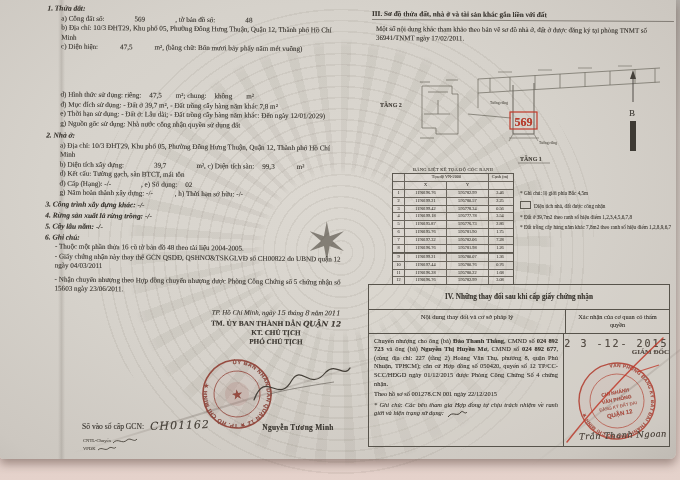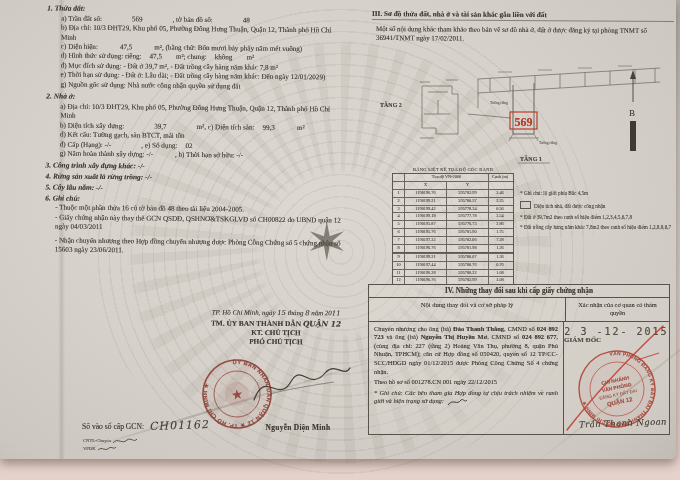--- a/index.html
+++ b/index.html
@@ -24,21 +24,21 @@
   .crease1{position:absolute;left:64px;top:398px;width:370px;height:2px;transform:rotate(-17deg);
     background:linear-gradient(90deg,transparent,rgba(110,100,92,.30),rgba(110,100,92,.18),transparent);}
   .crease2{position:absolute;left:505px;top:388px;width:250px;height:2px;transform:rotate(-38deg);
     background:linear-gradient(90deg,transparent,rgba(115,104,96,.26),transparent);z-index:6;}
   
   .col-left{position:absolute;left:46px;top:5px;width:298px;transform:rotate(.6deg);z-index:3;}
   .h{font-weight:bold;font-style:italic;font-size:7.4px;line-height:1.45;}
   .t{font-size:7.1px;line-height:1.33;}
   .ind{margin-left:14px;}
   .row{display:flex;align-items:baseline;flex-wrap:wrap;}
-  .g8{margin-left:8px;} .g14{margin-left:14px;} .g22{margin-left:22px;} .g30{margin-left:30px;}
+  .g8{margin-left:8px;} .g14{margin-left:14px;margin-top:39px;} .g22{margin-left:22px;} .g30{margin-left:30px;}
   .bullets{margin-left:10px;}
   .mt2{margin-top:2px;} .mt4{margin-top:4px;}
   .hand{font-family:"DejaVu Serif",serif;font-style:italic;color:#46403a;}
   
   .sign-block{position:absolute;left:188px;top:309px;width:176px;text-align:center;z-index:4;transform:rotate(.4deg);}
   .sb1{font-size:6.9px;font-style:italic;}
   .sb2{font-size:7.4px;font-weight:bold;margin-top:2px;}
   .sb3{font-size:7.2px;font-weight:bold;margin-top:1px;}
   .signer1{position:absolute;left:218px;top:423px;width:160px;text-align:center;font-size:7.4px;
     font-weight:bold;letter-spacing:.3px;z-index:5;}
@@ -64,52 +64,52 @@
   .ct-group span{font-size:4.3px;text-align:center;color:#4c4841;border-left:.5px solid #6b665e;line-height:1.6;}
   .ct-group span:first-child{border-left:none;}
   .crow{border-top:.5px solid #6b665e;}
   .cbody .crow:nth-child(8){border-bottom:1px solid #5d5951;}
   
   .rnotes{position:absolute;left:520px;top:190px;width:152px;font-size:5.2px;line-height:1.5;color:#4c4841;z-index:3;}
   .rnotes .swatch{display:inline-block;width:9px;height:6px;border:.7px solid #5d5951;vertical-align:-1px;margin-right:3px;background:rgba(210,205,198,.6);}
   .rnotes div{margin-bottom:3px;}
   
   .sec4{position:absolute;left:368px;top:284px;width:302px;z-index:3;background:rgba(222,218,211,.25);}
-  .s4-head{border:.8px solid #57534b;font-weight:bold;font-size:7.2px;text-align:center;padding:2px 0;}
+  .s4-head{border:.8px solid #57534b;font-weight:bold;font-size:7.2px;text-align:center;padding:8px 0;}
   .s4-cols{display:flex;border:.8px solid #57534b;border-top:none;}
   .s4-cols .c1{width:184px;font-size:6.6px;text-align:center;padding:3px 6px;border-right:.8px solid #57534b;}
   .s4-cols .c2{flex:1;font-size:6.4px;text-align:center;padding:3px 4px;line-height:1.3;}
   .s4-body{display:flex;border:.8px solid #57534b;border-top:none;height:112px;}
   .s4-left{width:184px;border-right:.8px solid #57534b;padding:3px 5px;font-size:6.4px;line-height:1.34;text-align:justify;}
   .s4-left p{margin:0 0 2px 0;}
   .s4-left .gchu{font-style:italic;}
   .s4-right{flex:1;position:relative;}
   .date-stamp{position:absolute;left:0;right:0;top:4px;text-align:center;font-size:10px;letter-spacing:2px;
     color:#564e46;font-family:"DejaVu Sans Mono",monospace;}
-  .director{position:absolute;left:0;right:0;top:14px;text-align:left;font-weight:bold;font-size:7px;color:#5a5048;}
+  .director{position:absolute;left:0;right:0;top:14px;text-align:right;font-weight:bold;font-size:7px;color:#5a5048;}
   .stamp2{position:absolute;left:10px;top:24px;transform:rotate(-12deg);opacity:.85;}
   .signer2{position:absolute;right:2px;bottom:6px;font-family:"DejaVu Serif",serif;font-style:italic;
     font-size:8.5px;color:#4a4038;transform:rotate(-2deg);letter-spacing:.4px;white-space:nowrap;}
   .redpen{position:absolute;right:0;top:0;z-index:6;}
   .sig-small{display:inline-block;vertical-align:middle;}
 </style>
 </head>
 <body>
 
 <div class="photo">
   <div class="paper soft">
     <div class="wm"></div>
     <div class="wm2"></div>
     <div class="wm-star">✶</div>
     <div class="fold-left"></div>
 
     <div class="col-left">
       <div class="h">1. Thửa đất:</div>
       <div class="t ind row">
-        <span>a) Trần đất số:</span>
+        <span>a) Công đất số:</span>
         <span class="g30">569</span>
         <span class="g30">, tờ bản đồ số:</span>
         <span class="g30">48</span>
       </div>
       <div class="t ind">b) Địa chỉ: 10/3 ĐHT29, Khu phố 05, Phường Đông Hưng Thuận, Quận 12, Thành phố Hồ Chí Minh</div>
       <div class="t ind row">
         <span>c) Diện hiện:</span>
         <span class="g22">47,5</span>
         <span class="g22">m², (bằng chữ: Bốn mươi bảy phẩy năm mét vuông)</span>
       </div>
@@ -180,21 +180,21 @@
       </text>
       <circle cx="38" cy="38" r="12" fill="rgba(143,58,47,.14)"></circle>
       <text x="38" y="43" text-anchor="middle" font-size="13" fill="#8f3a2f">★</text>
     </svg>
 
     <svg class="sig1" width="104" height="52" viewBox="0 0 104 52">
       <path d="M4 40 C16 8 28 46 42 20 C52 4 60 32 76 12 C86 2 94 18 100 8" fill="none" stroke="#433e37" stroke-width="1.2" stroke-linecap="round"></path>
       <path d="M20 34 C34 30 58 26 84 22" fill="none" stroke="#433e37" stroke-width=".7" opacity=".7"></path>
     </svg>
 
-    <div class="signer1">Nguyễn Diện Minh</div>
+    <div class="signer1">Nguyễn Tương Minh</div>
 
     <div class="reg">
       <span>Số vào sổ cấp GCN:</span><span class="hand">CH01162</span>
     </div>
     <div class="clerks">
       <div><span>CNTL-Chuyển</span>
         <svg class="sig-small" width="26" height="8" viewBox="0 0 26 8">
             <path d="M1 6 C6 0 10 8 15 3 C19 0 22 6 25 2" fill="none" stroke="#4a443c" stroke-width=".9"></path>
           </svg></div>
       <div><span>VPĐK</span>

